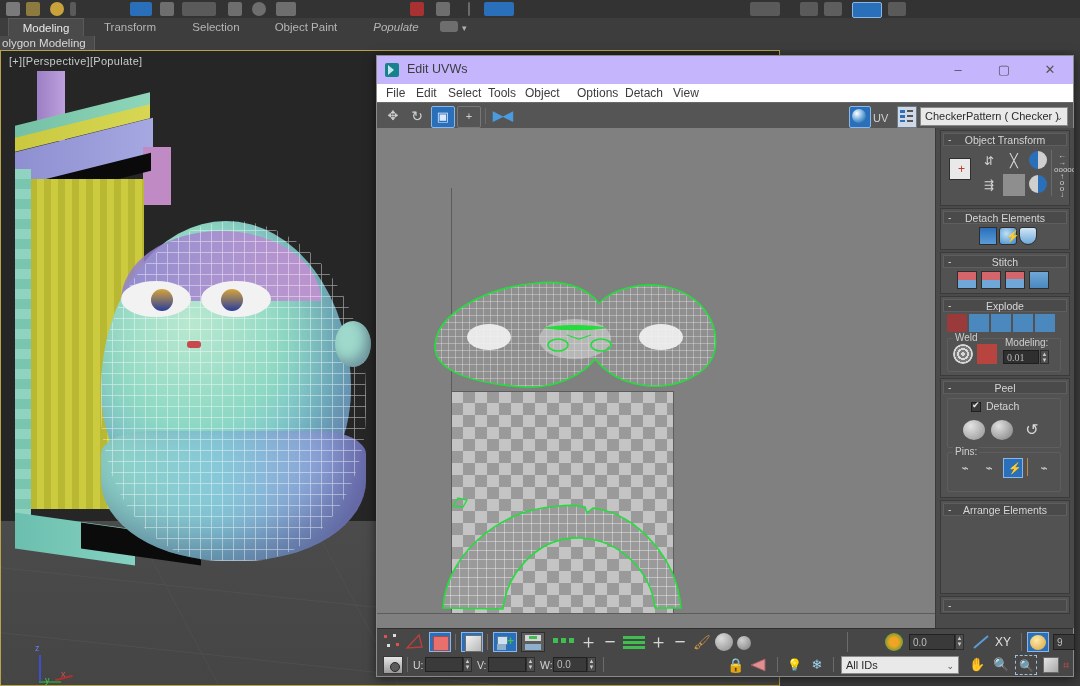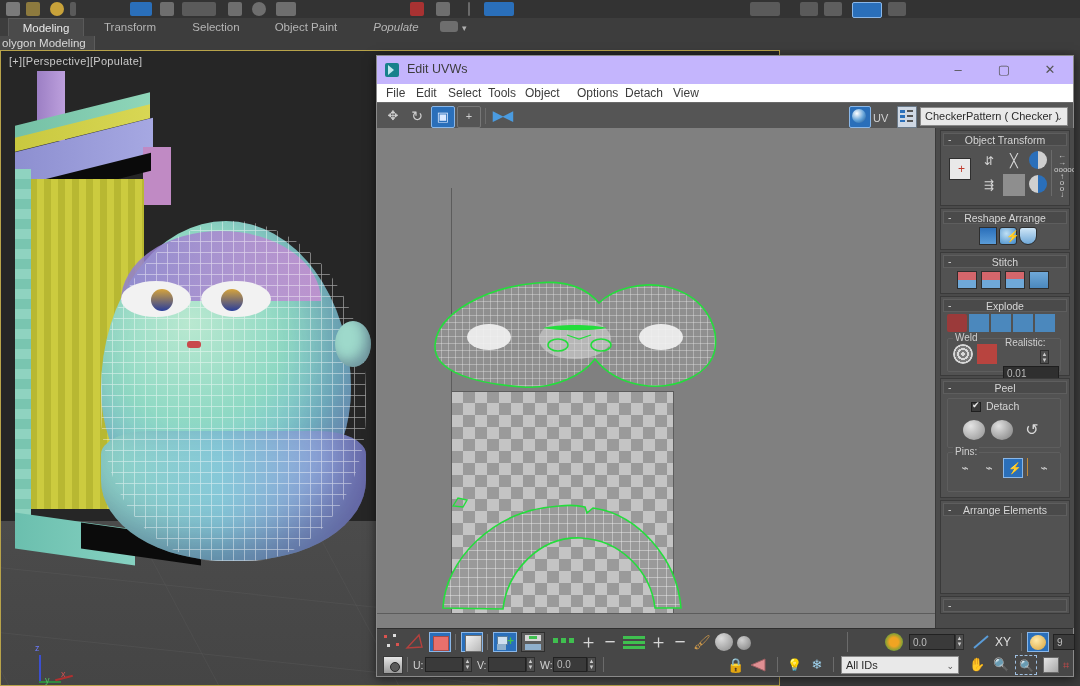--- a/index.html
+++ b/index.html
@@ -295,21 +295,21 @@
         <div class="btnico" style="left:88px;top:27px;width:18px;height:18px;border:none;border-radius:50%;background:conic-gradient(#2a6fba 0 50%,#cfcfcf 50% 100%);"></div>
         <div class="sep" style="left:110px;top:2px;height:46px;"></div>
         <div class="btnico" style="left:113px;top:4px;width:16px;height:14px;border:none;color:#cfcfcf;font-size:8px;text-align:center;line-height:7px;">← →<br>ooooo</div>
         <div class="btnico" style="left:116px;top:26px;width:10px;height:20px;border:none;color:#cfcfcf;font-size:8px;text-align:center;line-height:6px;">↑<br>o<br>o<br>↓</div>
       </div>
     </div>
 
     <div class="rollout" style="top:80px;height:40px;">
       <div class="ro-head">
         <span class="minus">-</span>
-        <span>Reshape Arrange</span>
+        <span>Detach Elements</span>
       </div>
       <div class="ro-body" style="height:21px;">
         <div class="btnico" style="left:38px;top:1px;width:18px;height:18px;background:linear-gradient(#2a6fba,#5a9cd8);"></div>
         <div class="btnico" style="left:58px;top:1px;width:18px;height:18px;background:radial-gradient(circle at 40% 35%,#bfe0f5,#3d86c6);border-radius:3px;">
           <div class="abs" style="left:6px;top:2px;color:#f2d338;font-size:11px;line-height:13px;">⚡</div>
         </div>
         <div class="btnico" style="left:78px;top:1px;width:18px;height:18px;background:linear-gradient(#cfe6f7,#6fa8d8);border-radius:3px 3px 9px 9px;"></div>
       </div>
     </div>
 
@@ -335,22 +335,22 @@
         <div class="btnico" style="left:6px;top:0px;width:20px;height:18px;border:none;background:#9b3a3a;border-radius:2px;"></div>
         <div class="btnico" style="left:28px;top:0px;width:20px;height:18px;border:none;background:#4b88bd;"></div>
         <div class="btnico" style="left:50px;top:0px;width:20px;height:18px;border:none;background:#4b88bd;"></div>
         <div class="btnico" style="left:72px;top:0px;width:20px;height:18px;border:none;background:#4b88bd;"></div>
         <div class="btnico" style="left:94px;top:0px;width:20px;height:18px;border:none;background:#4b88bd;"></div>
 
         <div class="grp" style="left:6px;top:24px;width:112px;height:32px;"></div>
         <div class="grplab" style="left:12px;top:18px;">Weld</div>
         <div class="btnico" style="left:12px;top:30px;width:20px;height:20px;border:none;border-radius:50%;background:repeating-radial-gradient(circle,#d8d8d8 0 2px,#7a7a7a 2px 4px);"></div>
         <div class="btnico" style="left:36px;top:30px;width:20px;height:20px;border:none;background:#b8443f;"></div>
-        <div class="grplab" style="left:62px;top:23px;background:transparent;">Realistic:</div>
-        <div class="spin" style="left:62px;top:52px;width:56px;height:14px;line-height:13px;">0.01</div>
+        <div class="grplab" style="left:62px;top:23px;background:transparent;">Modeling:</div>
+        <div class="spin" style="left:62px;top:36px;width:36px;height:14px;line-height:13px;font-family:Liberation Serif, serif;">0.01</div>
         <div class="spinarrows" style="left:99px;top:36px;height:14px;">▲<br>▼</div>
       </div>
     </div>
 
     <div class="rollout" style="top:250px;height:118px;">
       <div class="ro-head">
         <span class="minus">-</span>
         <span>Peel</span>
       </div>
       <div class="ro-body" style="height:98px;">

